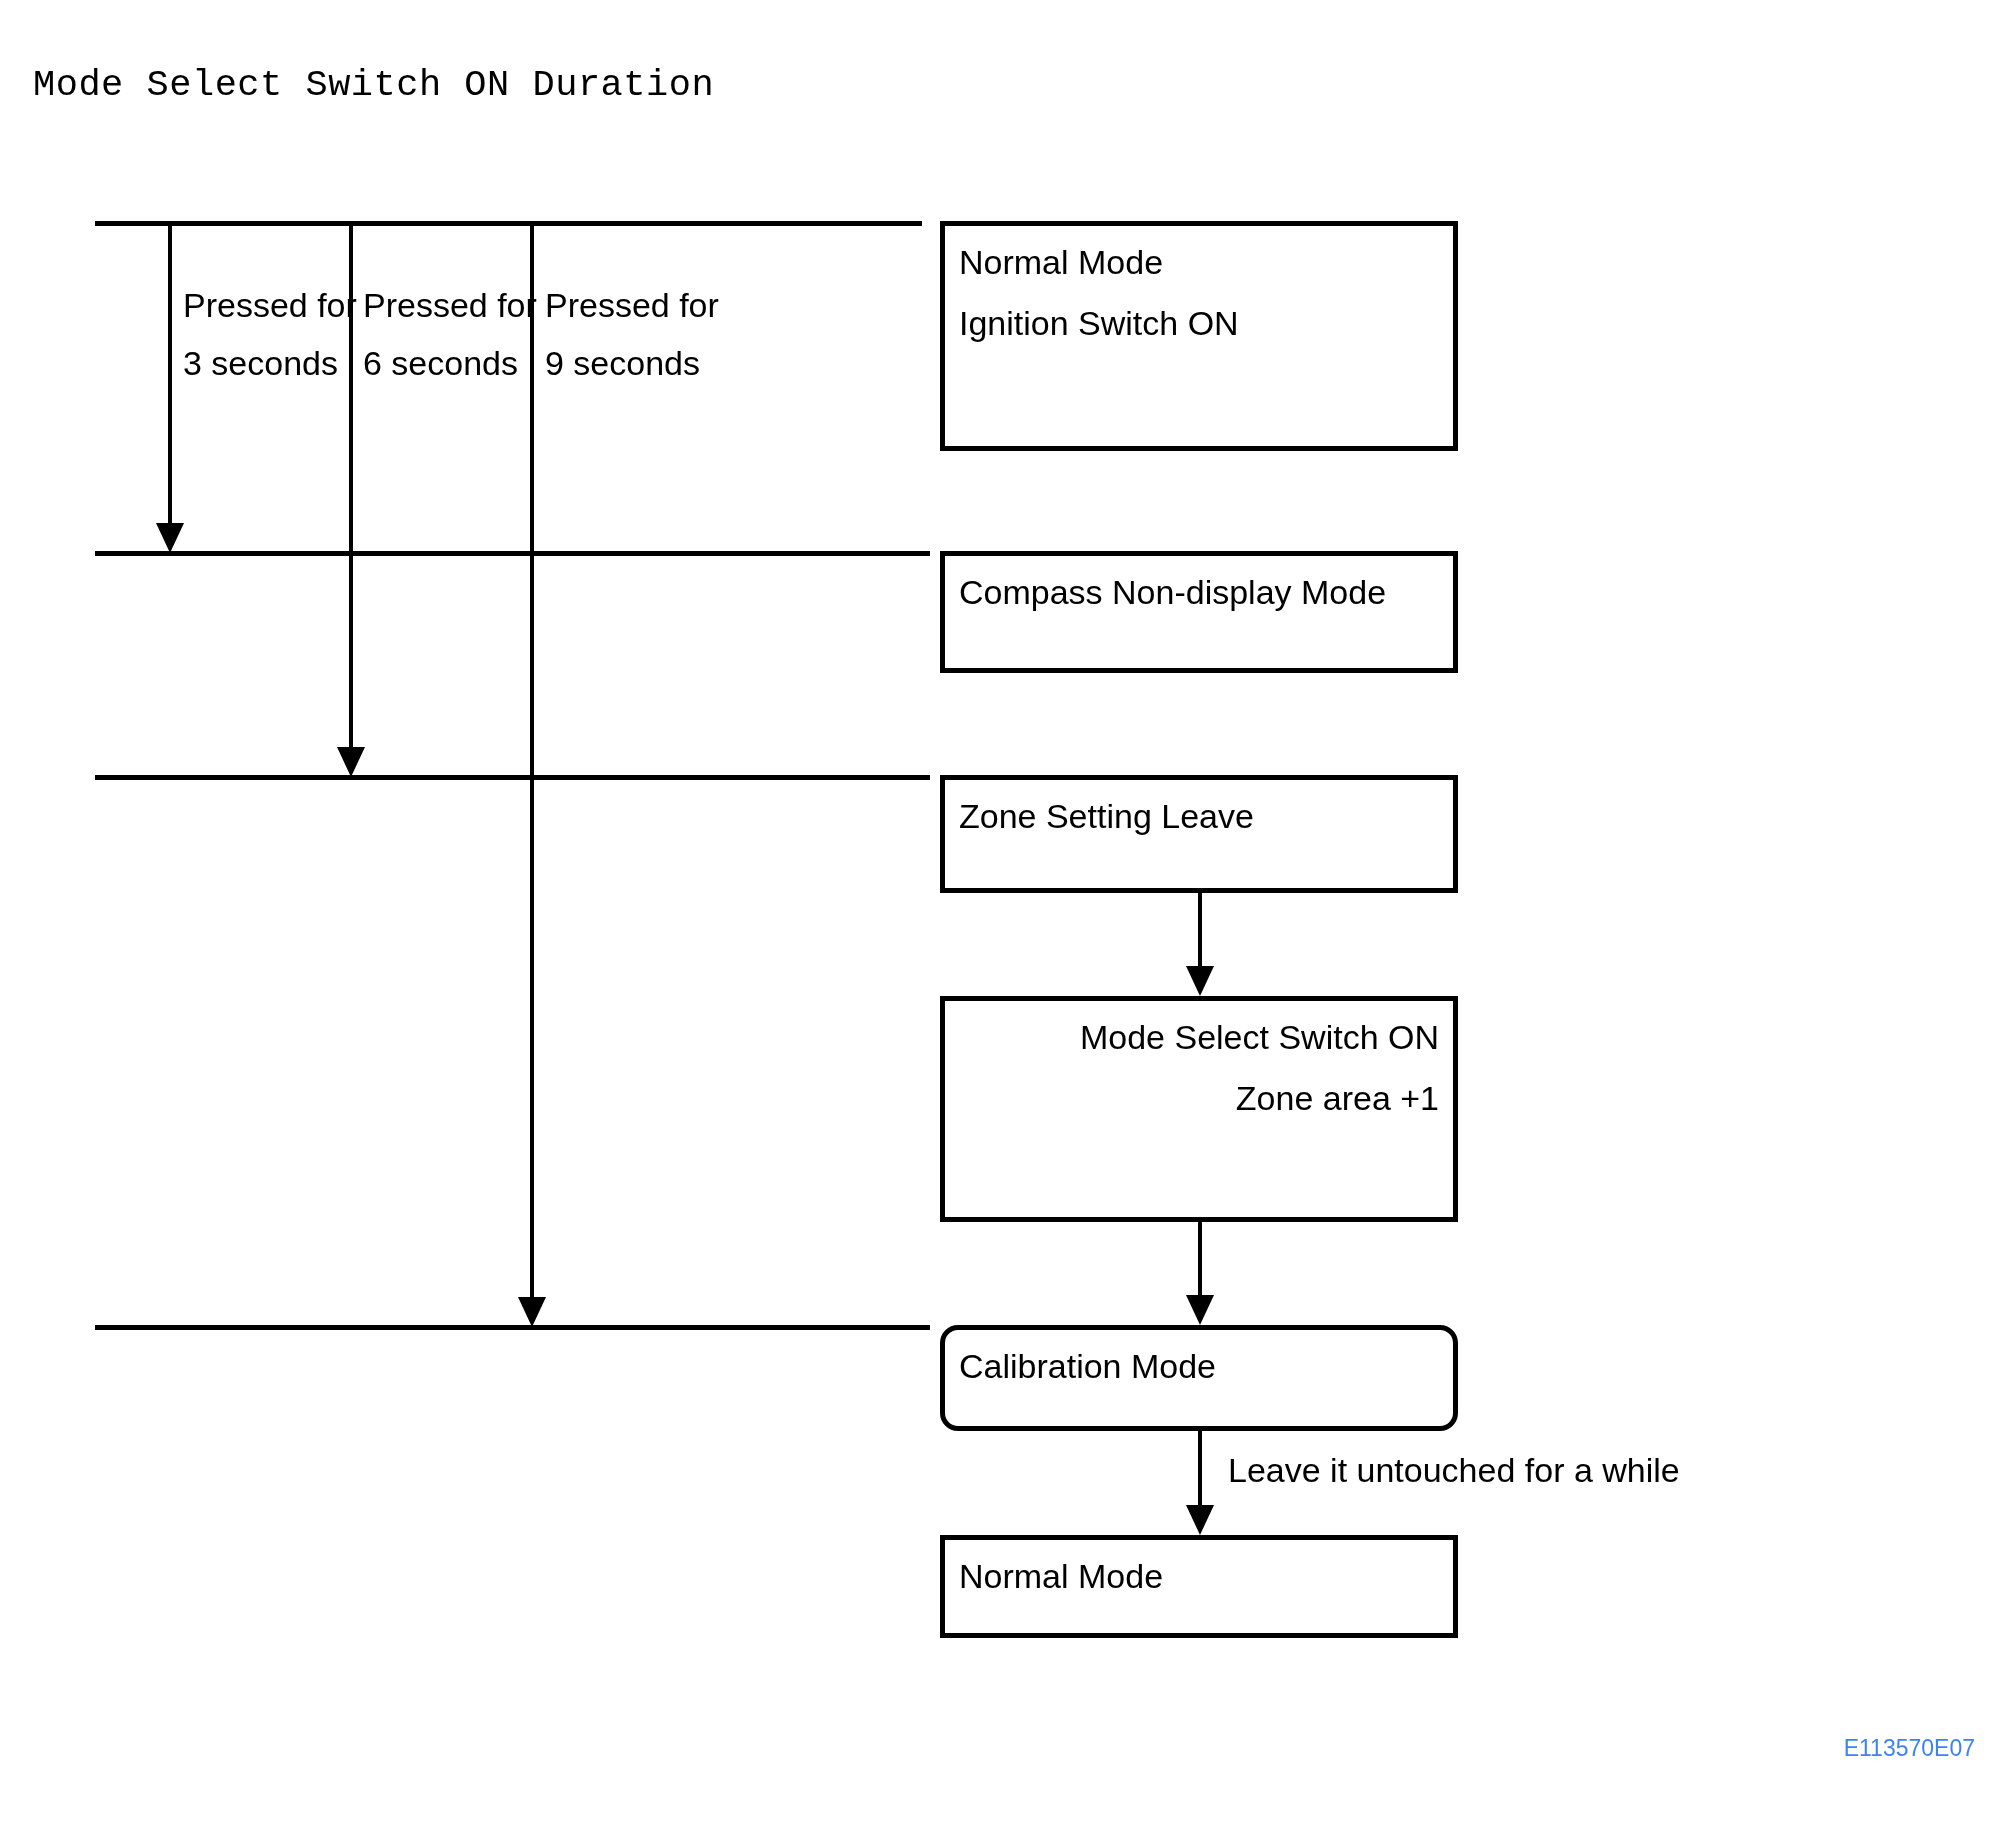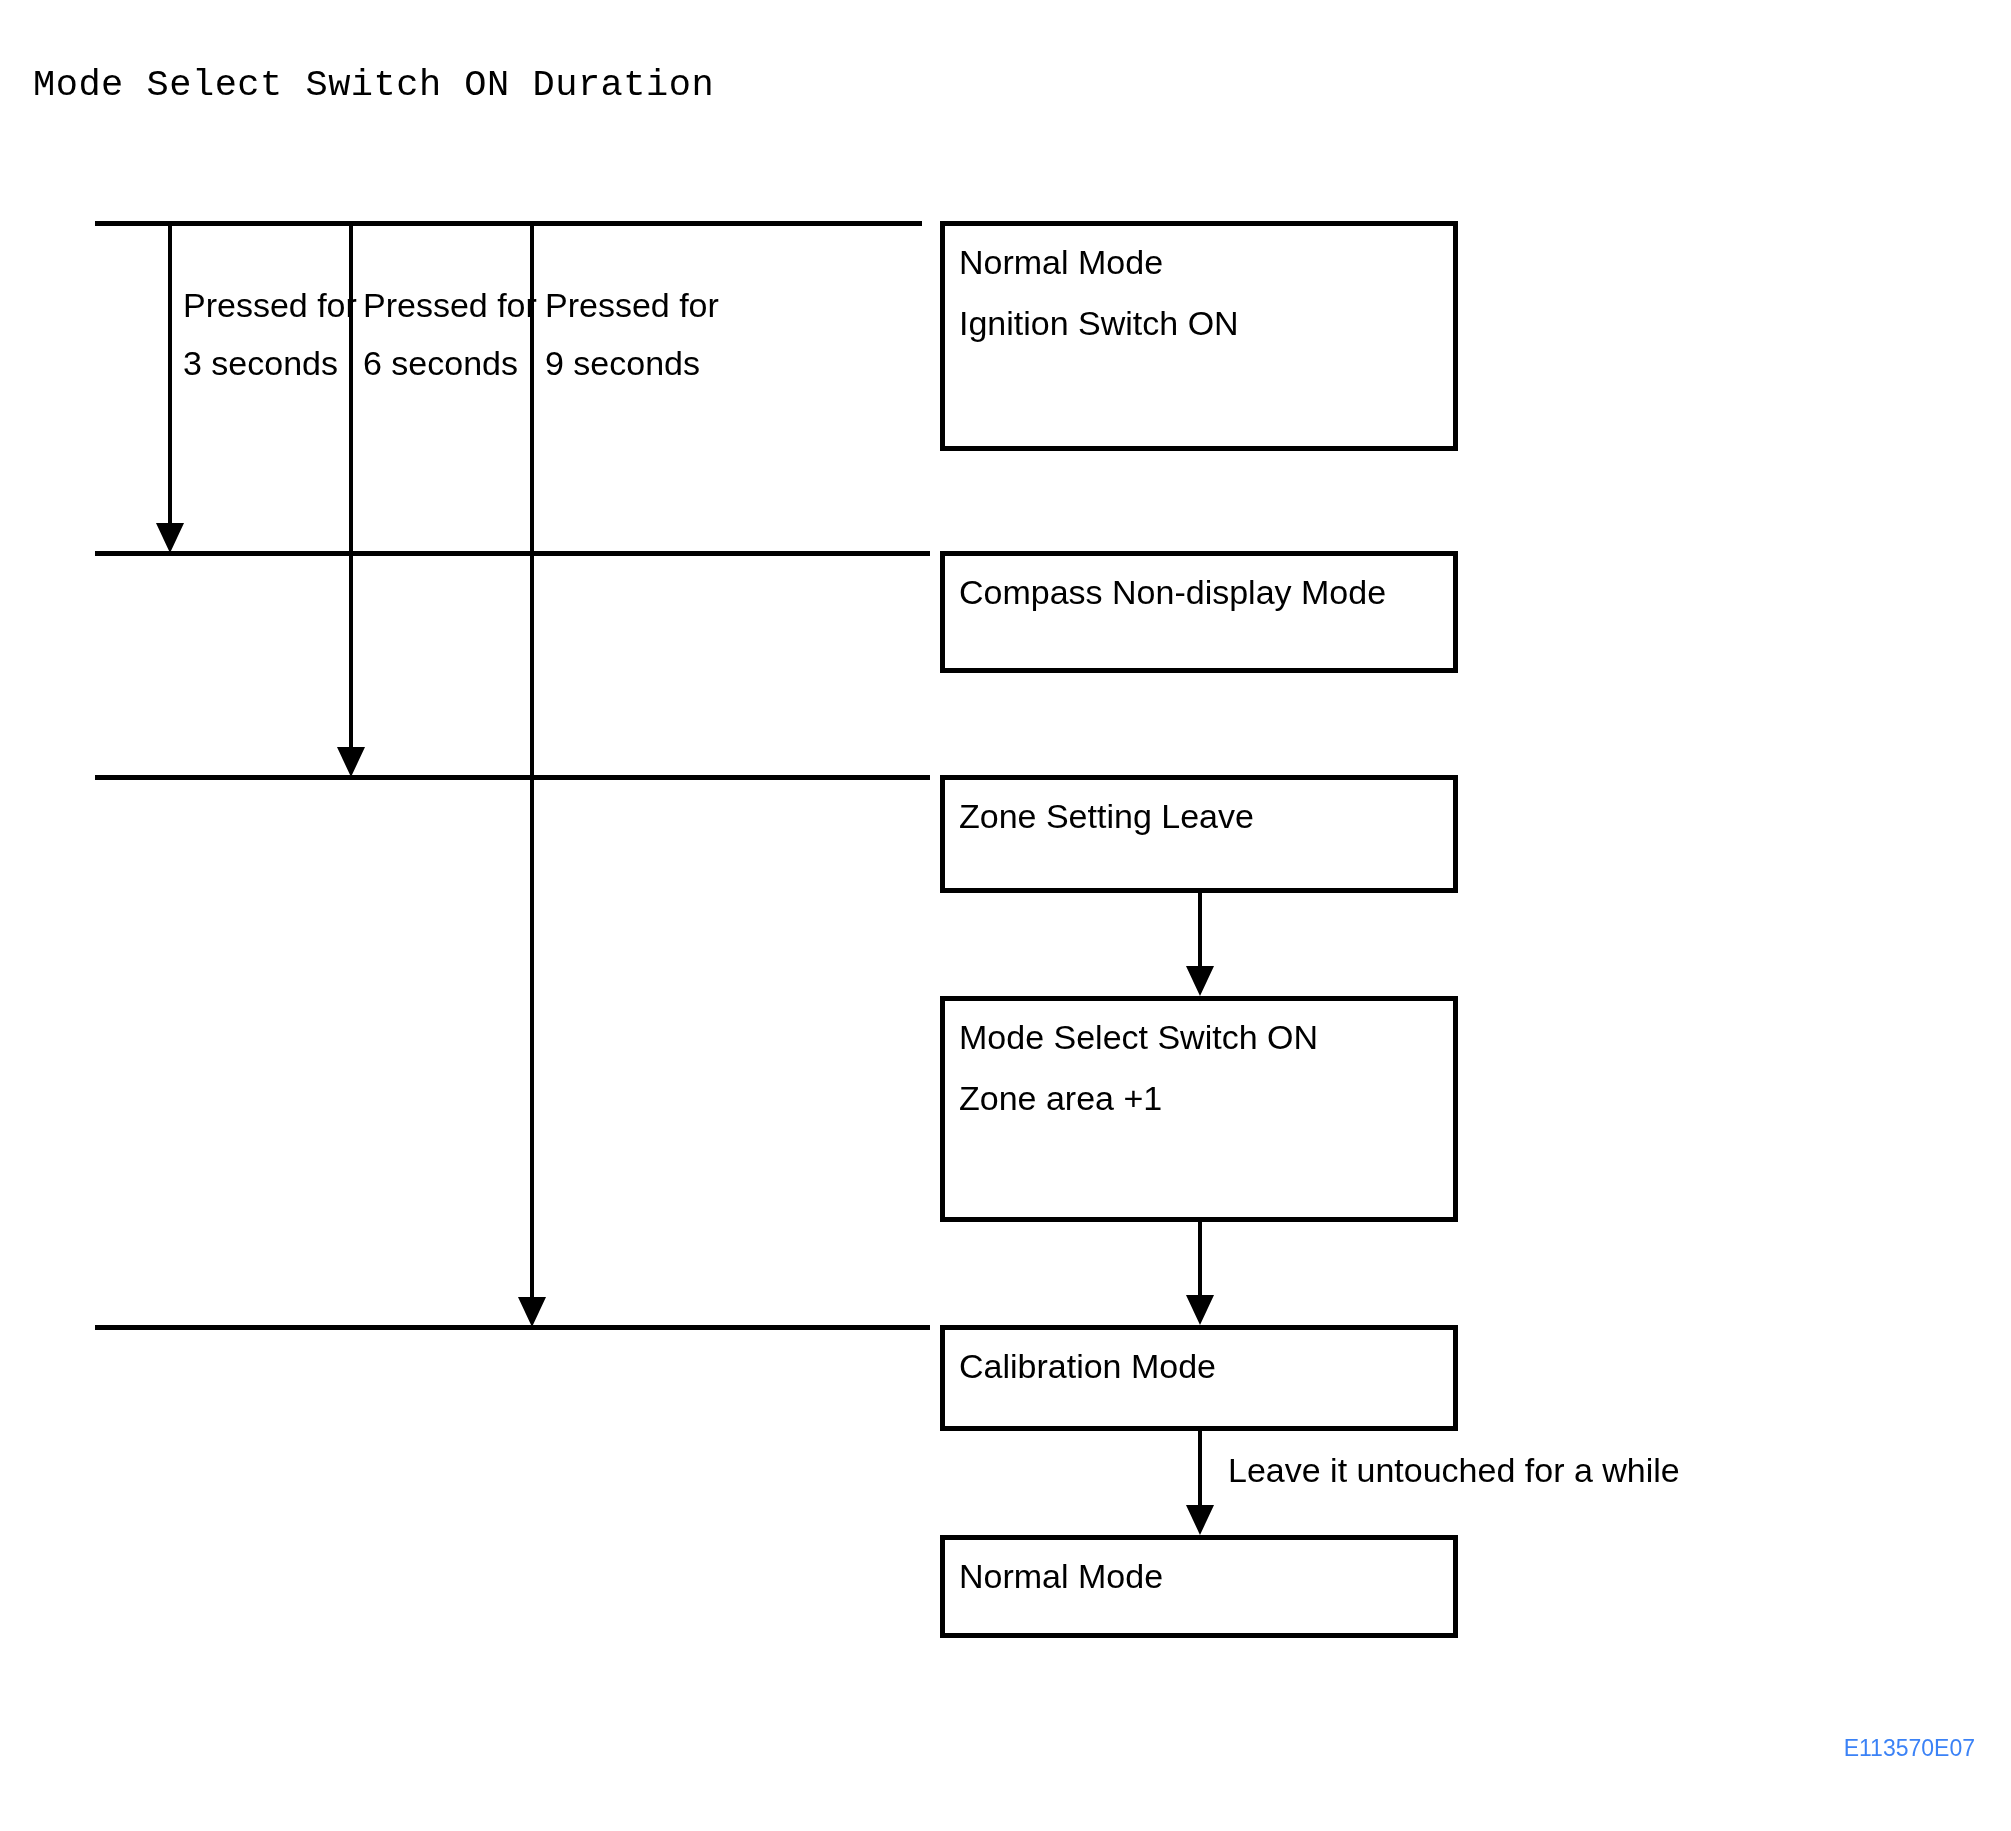--- a/index.html
+++ b/index.html
@@ -114,26 +114,26 @@
   </div>
 
   <div class="fbox" style="top:551px; height:122px;">
     <div>Compass Non-display Mode</div>
   </div>
 
   <div class="fbox" style="top:775px; height:118px;">
     <div>Zone Setting Leave</div>
   </div>
 
-  <div class="fbox" style="top:996px; height:226px;">
+  <div class="fbox" style="top:996px; height:226px;text-align:right;">
     <div>Mode Select Switch ON</div>
     <div>Zone area +1</div>
   </div>
 
-  <div class="fbox" style="top:1325px; height:106px;">
+  <div class="fbox" style="top:1325px; height:106px;border-radius:18px;">
     <div>Calibration Mode</div>
   </div>
 
   <div class="fbox" style="top:1535px; height:103px;">
     <div>Normal Mode</div>
   </div>
 
   <div class="vline" style="left:1198px; top:893px; height:75px;"></div>
   <div class="arrowhead" style="left:1186px; top:966px;"></div>
 

